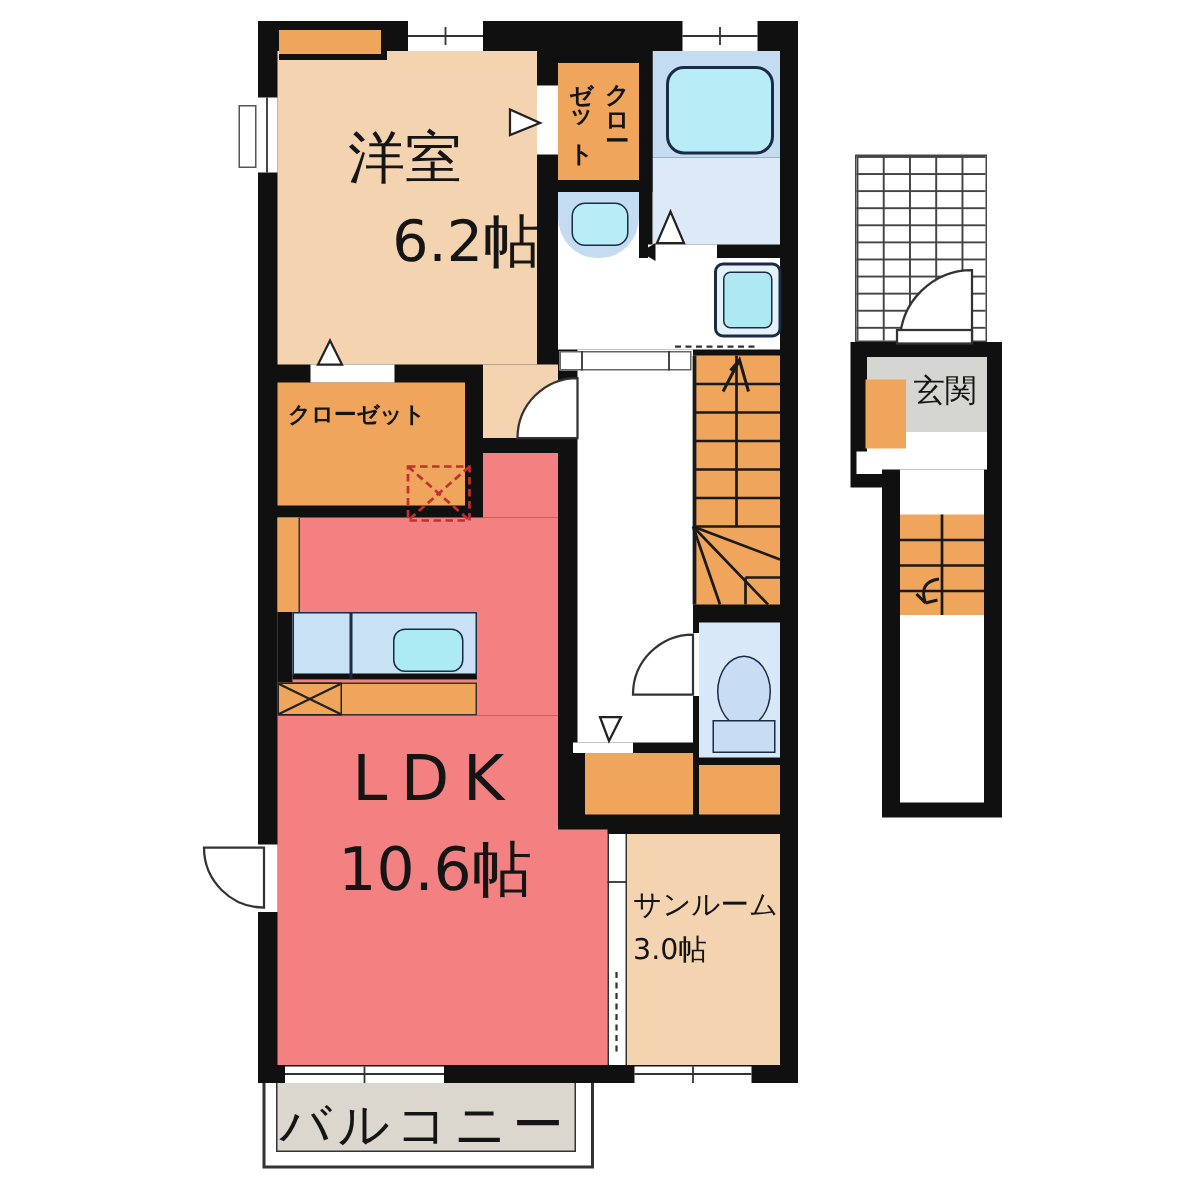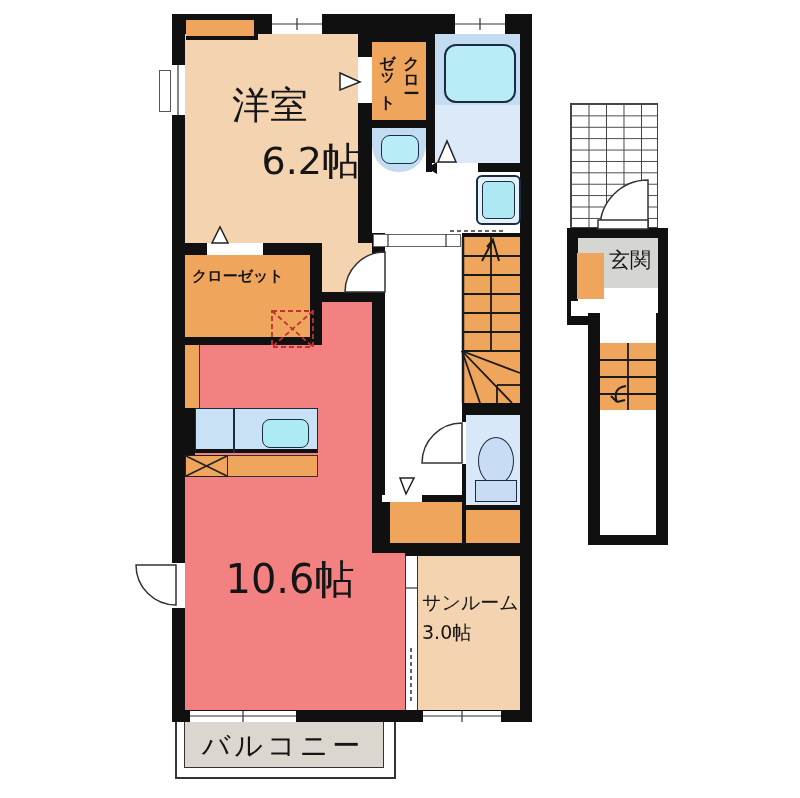--- a/index.html
+++ b/index.html
@@ -173,23 +173,24 @@
 
   <div class="abs" style="left:372px;top:44px;width:54px;height:76px;display:flex;justify-content:center;gap:3px;">
     <span class="vtext" style="font-size:16px;letter-spacing:2px;">ゼット</span>
     <span class="vtext" style="font-size:16px;letter-spacing:2px;">クロー</span>
   </div>
 
   <div class="abs" style="left:192px;top:262px;width:116px;font-weight:700;color:#151515;font-size:15px;line-height:1.9;">
     <div>クローゼット</div>
   </div>
 
+  <div class="lbl" style="left:185px;top:494px;width:210px;text-align:center;font-size:42px;letter-spacing:9px;">LDK</div>
   <div class="lbl" style="left:185px;top:552px;width:210px;text-align:center;font-size:40px;">10.6帖</div>
 
 
   <div class="lbl" style="left:422px;top:590px;font-size:19px;">サンルーム</div>
   <div class="lbl" style="left:422px;top:620px;font-size:19px;">3.0帖</div>
 
-  <div class="lbl" style="left:184px;top:727px;width:198px;text-align:center;font-size:28px;letter-spacing:4px;">バルコニー</div>
+  <div class="lbl" style="left:184px;top:727px;width:198px;text-align:center;font-size:34px;letter-spacing:4px;">バルコニー</div>
 
   <div class="lbl" style="left:602px;top:246px;width:56px;text-align:center;font-size:21px;">玄関</div>
 
 </div>
 
 </body></html>

